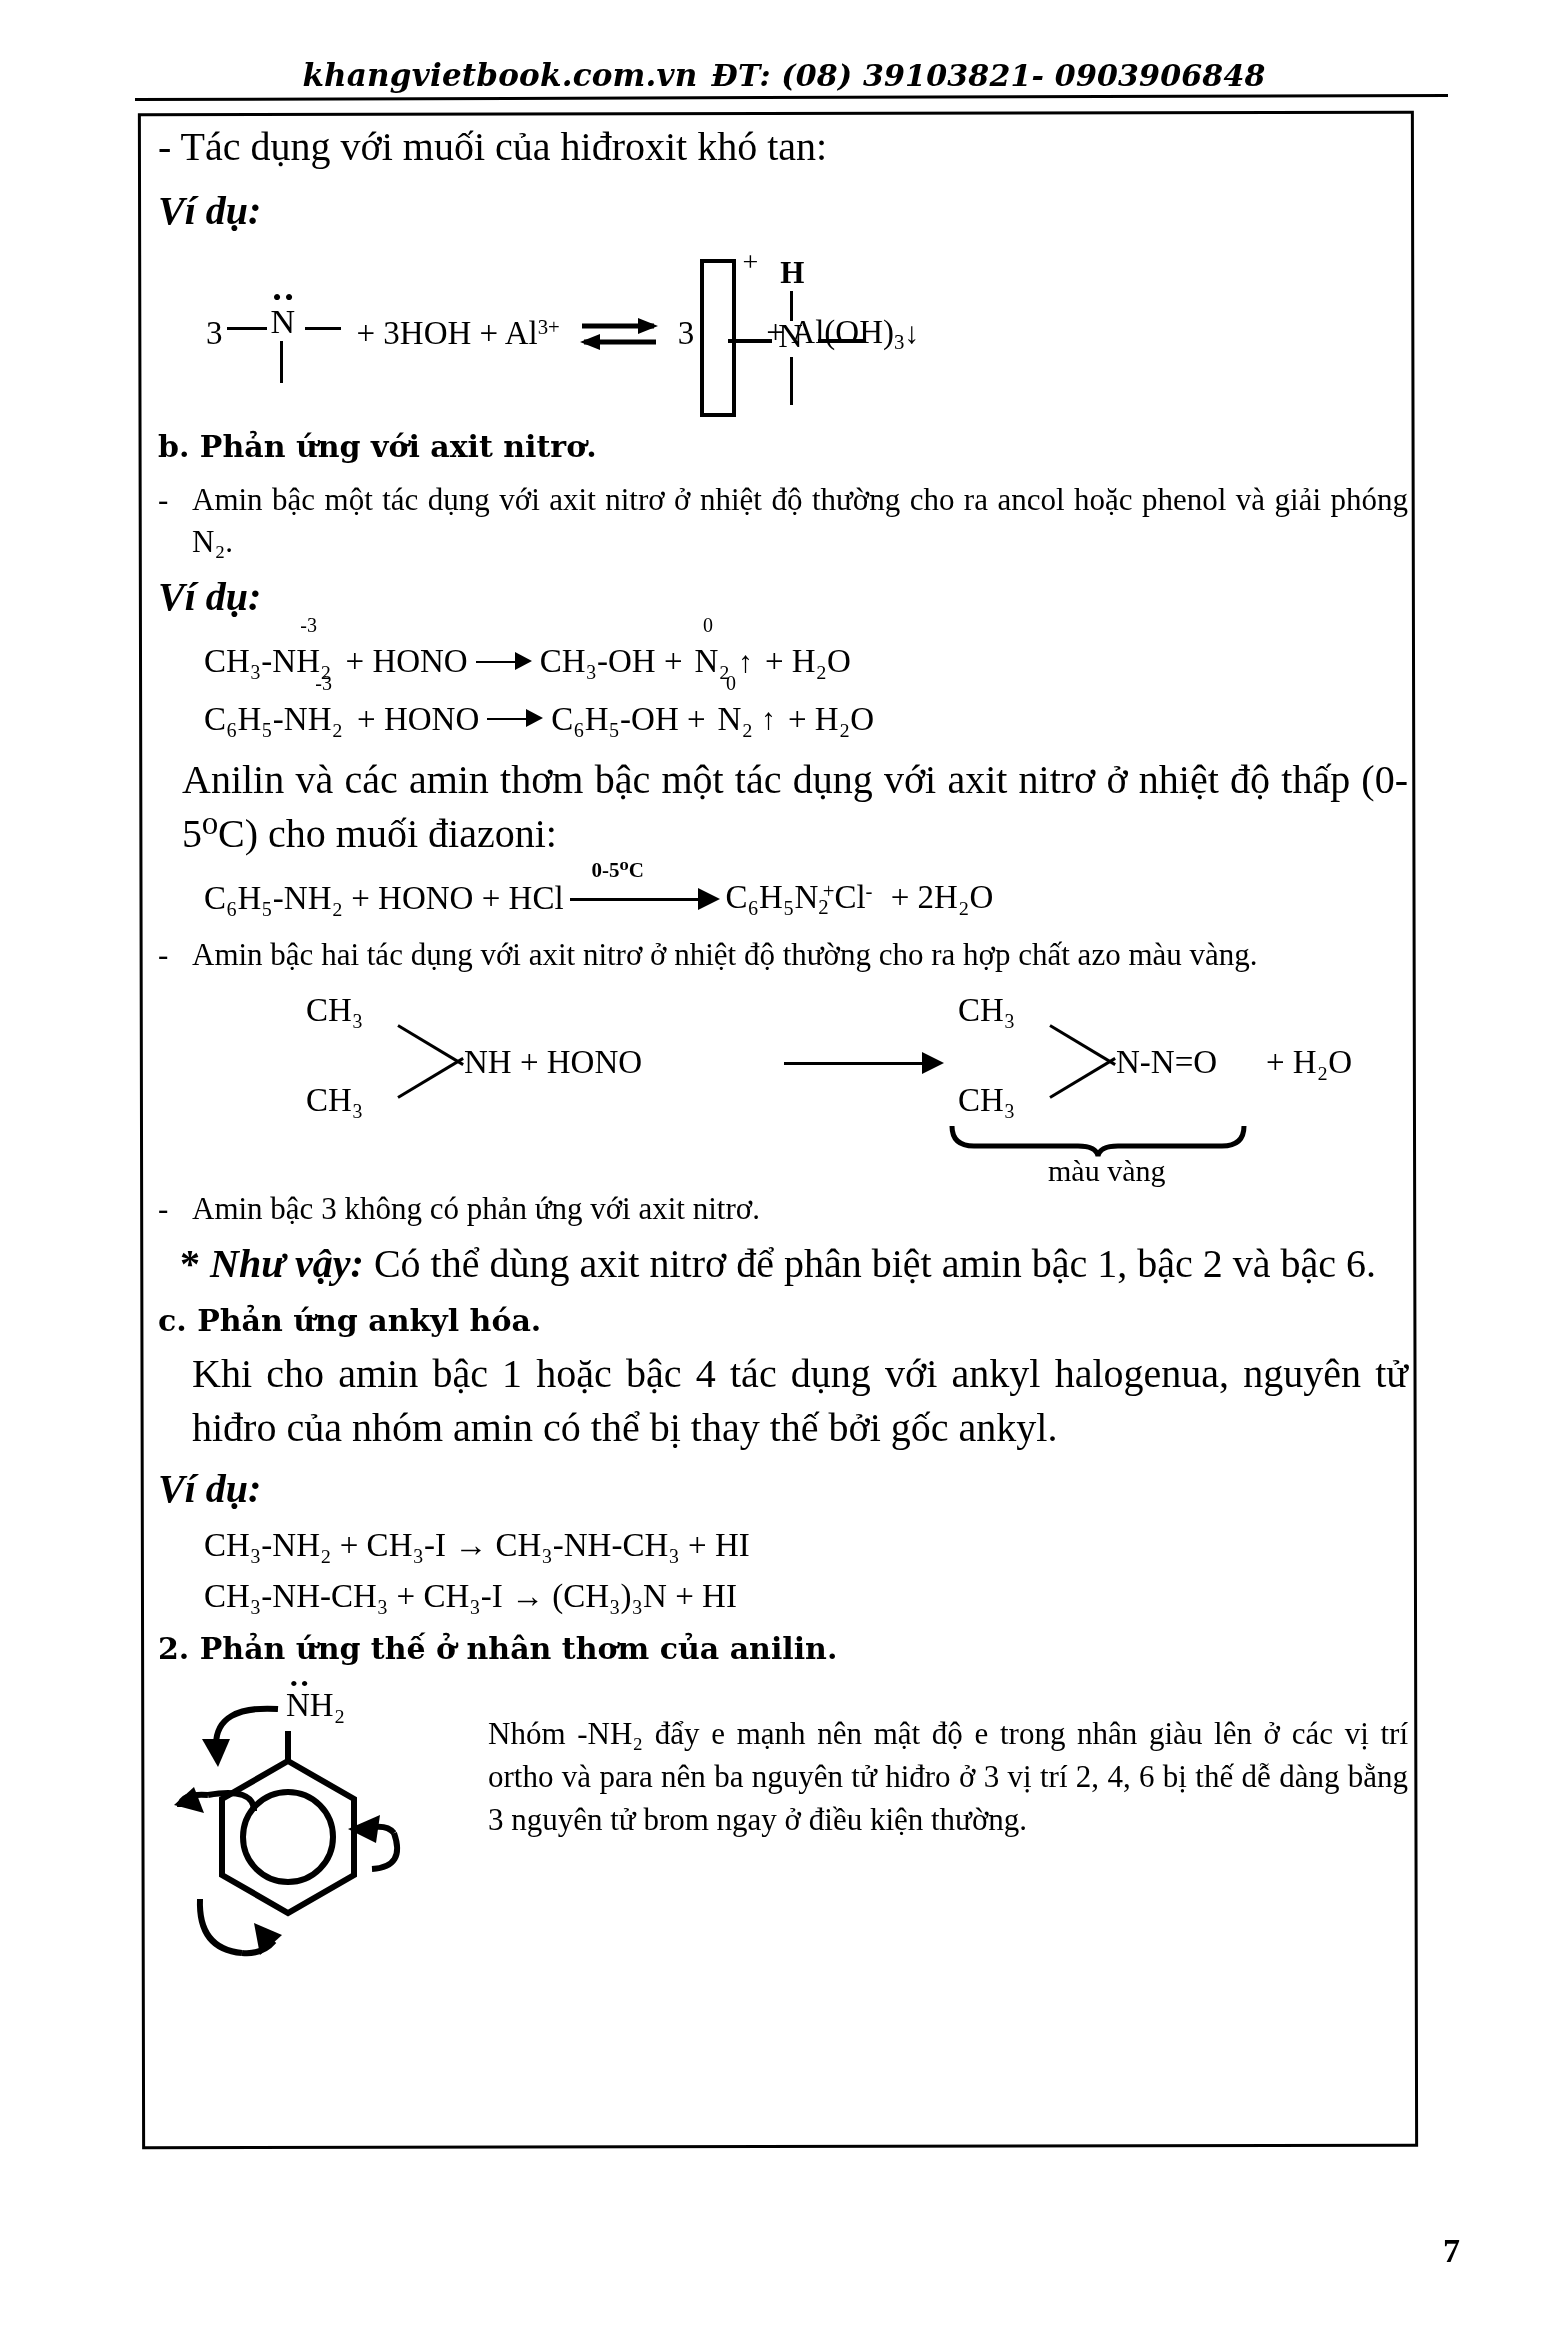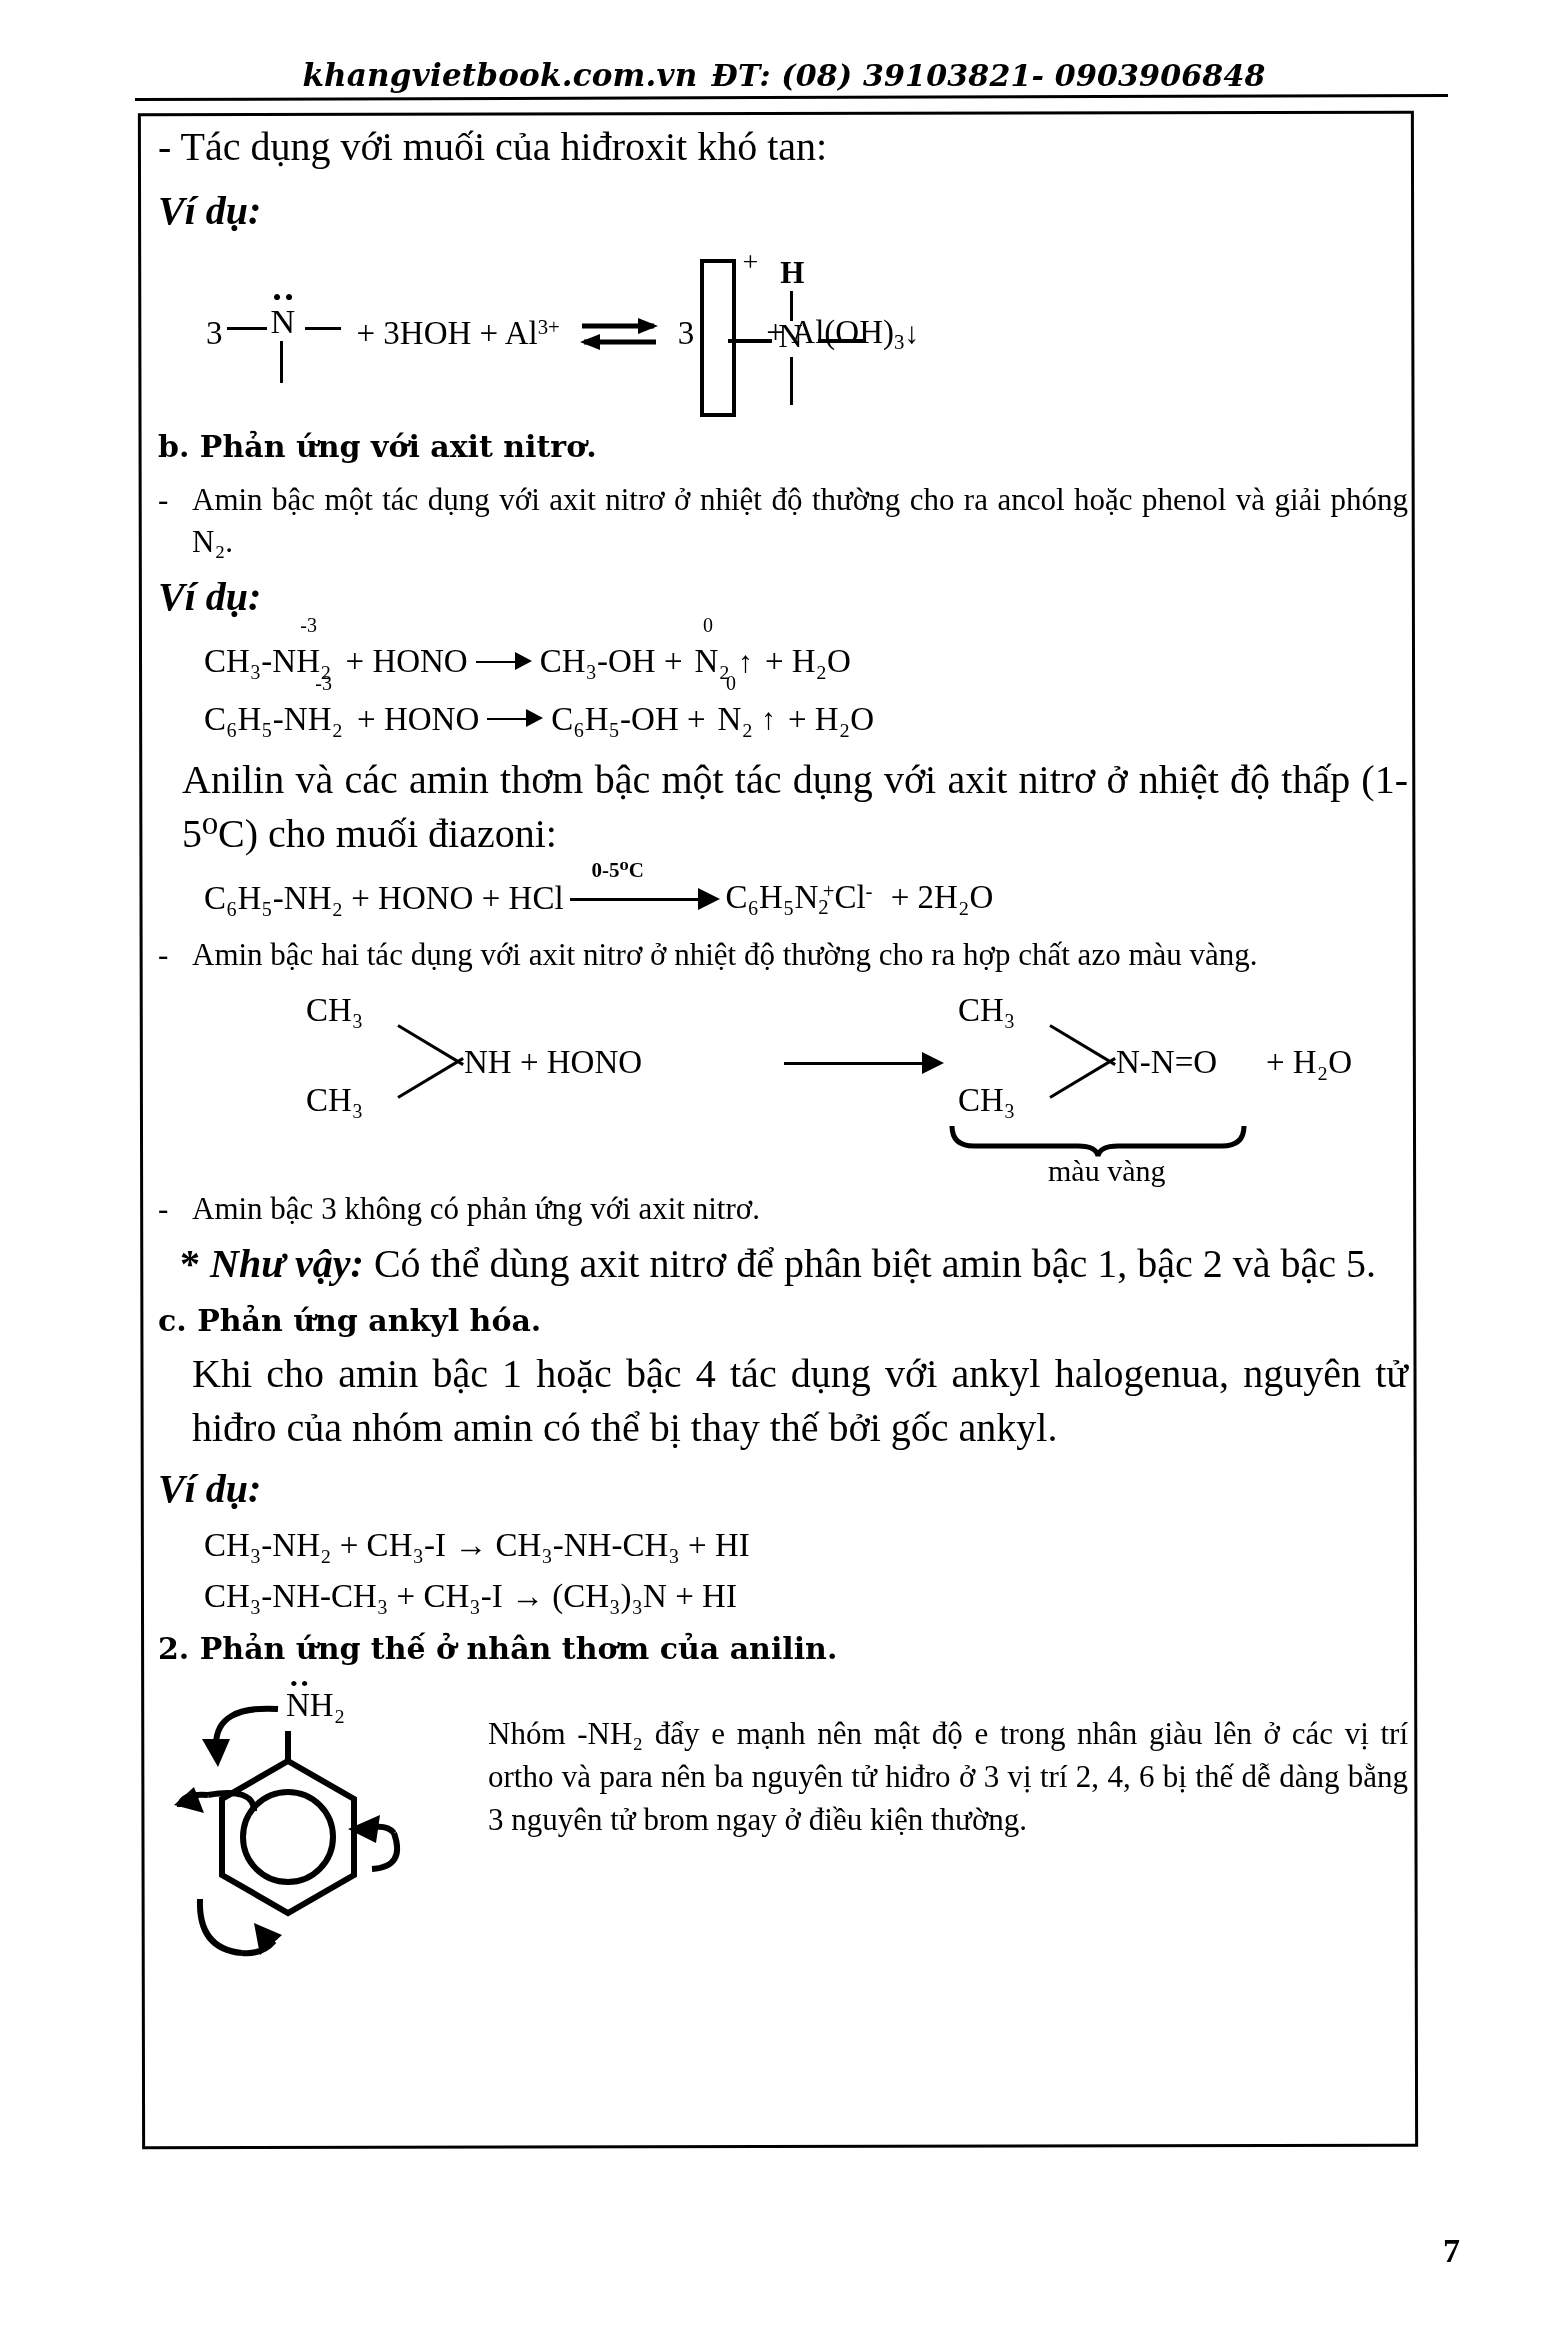--- a/index.html
+++ b/index.html
@@ -213,21 +213,21 @@
         </span>
       <span>C₆H₅-OH +</span>
       <span class="ox" style="margin-left:12px;">
         <span class="oxn" style="left:38%;">0</span>
         <span>N₂</span>
       </span>
       <span class="updown" style="margin-left:8px;">↑</span>
       <span style="margin-left:12px;">+ H₂O</span>
     </div>
 
-    <div class="p" style="margin-top:14px;padding-left:24px;text-align:justify;">Anilin và các amin thơm bậc một tác dụng với axit nitrơ ở nhiệt độ thấp (1-5⁰C) cho muối điazoni:</div>
+    <div class="p" style="margin-top:14px;padding-left:24px;text-align:justify;">Anilin và các amin thơm bậc một tác dụng với axit nitrơ ở nhiệt độ thấp (0-5⁰C) cho muối điazoni:</div>
 
     <div class="eq eqc" style="margin:18px 0 0 46px;">
       <span>C₆H₅-NH₂ + HONO + HCl</span>
       <span class="arr">
         <span class="shaft"></span>
           <span class="head"></span>
         <span class="lbl">0-5⁰C</span>
       </span>
       <span>
         <span>C₆H₅N</span><sub>2</sub><sup style="margin-left:-6px;">+</sup><span>Cl</span><sup>-</sup>
@@ -264,21 +264,21 @@
       </svg>
       <span class="mv" style="left:890px;top:174px;text-align:center;">màu vàng</span>
     </div>
 
     <div class="row" style="margin-top:8px;">
       <div class="dash">-</div>
       <div class="rowtxt">Amin bậc 3 không có phản ứng với axit nitrơ.</div>
     </div>
 
     <div class="p" style="margin-top:8px;padding-left:22px;">
-      <span class="b">* </span><span class="bi">Như vậy:</span><span> Có thể dùng axit nitrơ để phân biệt amin bậc 1, bậc 2 và bậc 5.</span>
+      <span class="b">* </span><span class="bi">Như vậy:</span><span> Có thể dùng axit nitrơ để phân biệt amin bậc 1, bậc 2 và bậc 6.</span>
     </div>
 
     <div class="p b" style="margin-top:10px;font-family:'DejaVu Serif',serif;font-size:30px;">c. Phản ứng ankyl hóa.</div>
 
     <div class="p" style="margin-top:6px;padding-left:34px;text-align:justify;">Khi cho amin bậc 1 hoặc bậc 4 tác dụng với ankyl halogenua, nguyên tử hiđro của nhóm amin có thể bị thay thế bởi gốc ankyl.</div>
 
     <div class="p bi" style="margin-top:8px;">Ví dụ:</div>
 
     <div class="eq" style="margin:10px 0 0 46px;">CH₃-NH₂ + CH₃-I → CH₃-NH-CH₃ + HI</div>
     <div class="eq" style="margin:12px 0 0 46px;">CH₃-NH-CH₃ + CH₃-I → (CH₃)₃N + HI</div>

